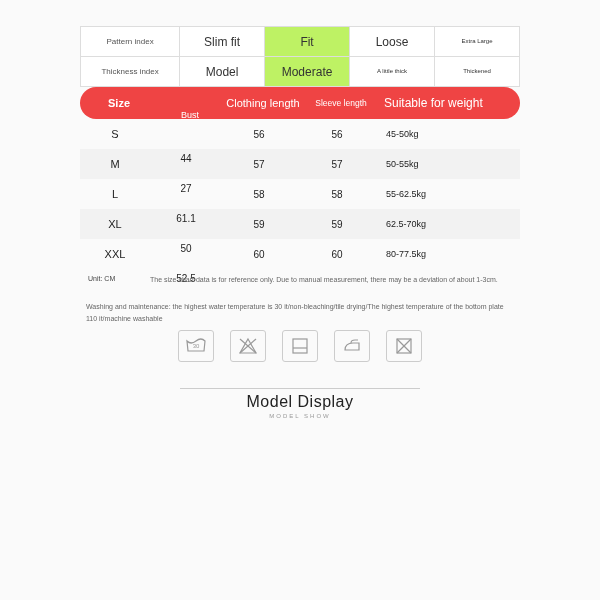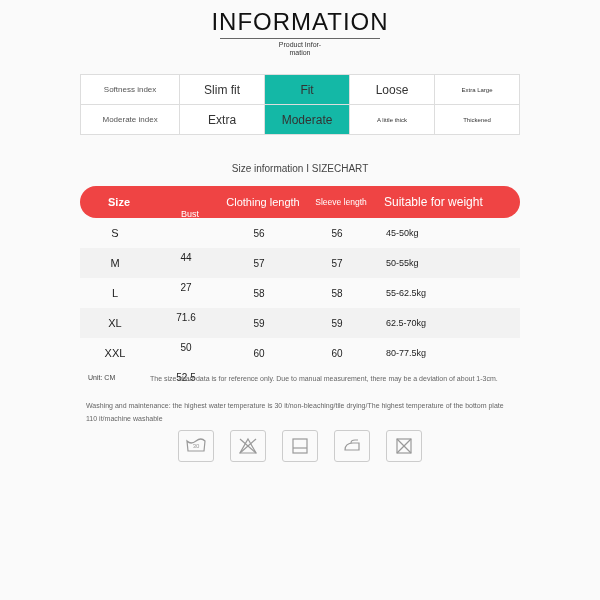--- a/index.html
+++ b/index.html
@@ -50,21 +50,21 @@
     vertical-align: middle;
     font-size: 8px;
     color: #333;
   }
   .attr-table td.lbl {
     width: 84px;
     font-size: 8px;
     color: #555;
   }
   .attr-table td.opt { width: 72px; font-size: 12px; }
-  .attr-table td.sel { background: #14b8a6; }
+  .attr-table td.sel { background: #bef264; }
   .attr-table td.tiny { font-size: 6px; line-height: 1.1; }
 
   .size-title {
     text-align: center;
     font-size: 10px;
     color: #444;
     margin: 28px 0 12px;
   }
 
   .size-table {
@@ -163,49 +163,40 @@
     letter-spacing: 2px;
     color: #999;
     margin-top: 2px;
   }
 </style>
 </head>
 <body>
 
 <div class="wrap">
 
-  <div class="title-block">
-    <div class="title">INFORMATION</div>
-    <hr class="title-rule">
-    <div class="subtitle">
-      <span>Product Infor-</span><br>
-      <span>mation</span>
-    </div>
-  </div>
 
   <table class="attr-table">
     <tbody>
         <tr>
-      <td class="lbl">Softness index</td>
+      <td class="lbl">Pattern index</td>
       <td class="opt">Slim fit</td>
       <td class="opt sel">Fit</td>
       <td class="opt">Loose</td>
       <td class="opt tiny">Extra Large</td>
     </tr>
     <tr>
-      <td class="lbl">Moderate index</td>
-      <td class="opt">Extra</td>
+      <td class="lbl">Thickness index</td>
+      <td class="opt">Model</td>
       <td class="opt sel">Moderate</td>
       <td class="opt tiny">A little thick</td>
       <td class="opt tiny">Thickened</td>
     </tr>
   </tbody>
     </table>
 
-  <div class="size-title">Size information I SIZECHART</div>
 
   <div class="size-table">
     <div class="size-head">
       <div class="c1">Size</div>
       <div class="c2">Bust</div>
       <div class="c3">Clothing length</div>
       <div class="c4">Sleeve length</div>
       <div class="c5">Suitable for weight</div>
     </div>
     <div class="size-row">
@@ -217,21 +208,21 @@
     </div>
     <div class="size-row alt">
       <div class="c1">M</div>
       <div class="c2">27</div>
       <div class="c3">57</div>
       <div class="c4">57</div>
       <div class="c5">50-55kg</div>
     </div>
     <div class="size-row">
       <div class="c1">L</div>
-      <div class="c2">71.6</div>
+      <div class="c2">61.1</div>
       <div class="c3">58</div>
       <div class="c4">58</div>
       <div class="c5">55-62.5kg</div>
     </div>
     <div class="size-row alt">
       <div class="c1">XL</div>
       <div class="c2">50</div>
       <div class="c3">59</div>
       <div class="c4">59</div>
       <div class="c5">62.5-70kg</div>
@@ -281,14 +272,19 @@
     </div>
     <div class="ic">
       <svg width="20" height="18" viewBox="0 0 20 18">
           <rect x="3" y="2" width="14" height="14"></rect>
           <line x1="3" y1="2" x2="17" y2="16"></line>
           <line x1="17" y1="2" x2="3" y2="16"></line>
         </svg>
     </div>
   </div>
 
+  <div class="model-block">
+    <hr class="model-rule">
+    <div class="model-title">Model Display</div>
+    <div class="model-sub">MODEL SHOW</div>
+  </div>
 
 </div>
 
 </body></html>

